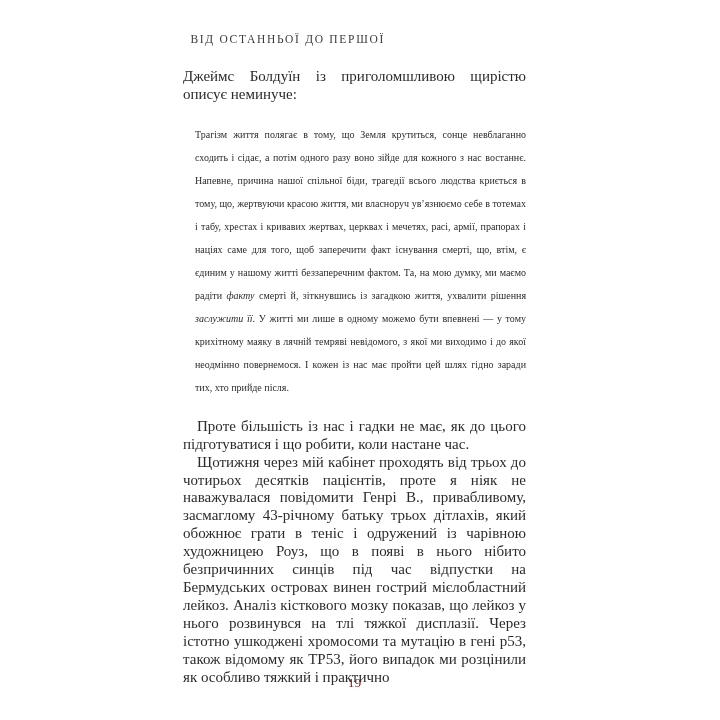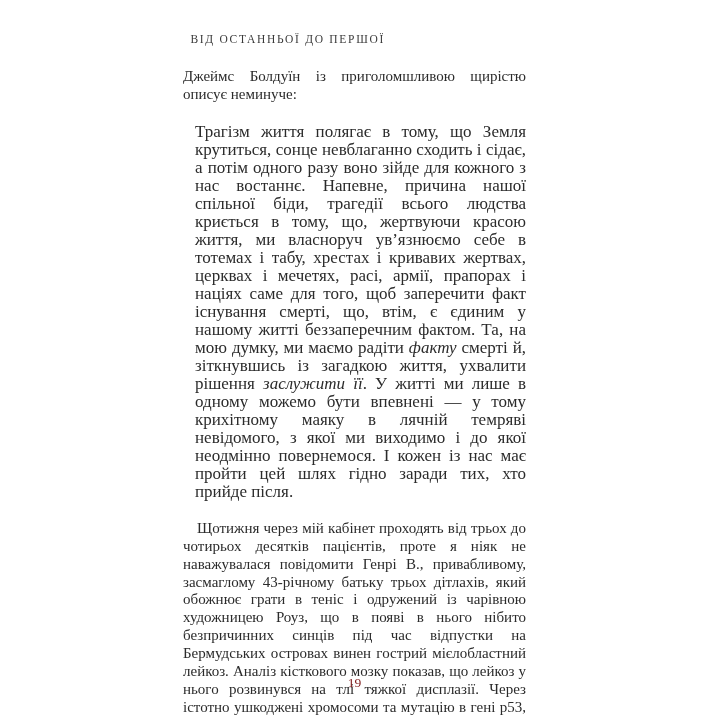--- a/index.html
+++ b/index.html
@@ -36,22 +36,22 @@
     hyphens: none;
   }
   .content p {
     margin: 0;
   }
   p.para-indent {
     text-indent: 14px;
   }
   .block-quote {
     margin: 19px 0 19px 12px;
-    font-size: 17px;
-    line-height: 18px;
+    font-size: 10px;
+    line-height: 23px;
     text-align: justify;
   }
   .block-quote em {
     font-style: italic;
   }
   .page-number {
     position: absolute;
     left: 183px;
     top: 675px;
     width: 343px;
@@ -67,20 +67,21 @@
 <div class="book-page">
 
   <div class="running-head">ВІД ОСТАННЬОЇ ДО ПЕРШОЇ</div>
 
   <div class="content">
 
     <p class="para-intro">Джеймс Болдуїн із приголомшливою щирістю описує неминуче:</p>
 
     <div class="block-quote"><span>Трагізм життя полягає в тому, що Земля крутиться, сонце невблаганно сходить і сідає, а потім одного разу воно зійде для кожного з нас востаннє. Напевне, причина нашої спільної біди, трагедії всього людства криється в тому, що, жертвуючи красою життя, ми власноруч ув’язнюємо себе в тотемах і табу, хрестах і кривавих жертвах, церквах і мечетях, расі, армії, прапорах і націях саме для того, щоб заперечити факт існування смерті, що, втім, є єдиним у нашому житті беззаперечним фактом. Та, на мою думку, ми маємо радіти </span><em>факту</em><span> смерті й, зіткнувшись із загадкою життя, ухвалити рішення </span><em>заслужити її</em><span>. У житті ми лише в одному можемо бути впевнені — у тому крихітному маяку в лячній темряві невідомого, з якої ми виходимо і до якої неодмінно повернемося. І кожен із нас має пройти цей шлях гідно заради тих, хто прийде після.</span></div>
 
+    <p class="para-indent">Проте більшість із нас і гадки не має, як до цього підготуватися і що робити, коли настане час.</p>
 
     <p class="para-indent">Щотижня через мій кабінет проходять від трьох до чотирьох десятків пацієнтів, проте я ніяк не наважувалася повідомити Генрі В., привабливому, засмаглому 43-річному батьку трьох дітлахів, який обожнює грати в теніс і одружений із чарівною художницею Роуз, що в появі в нього нібито безпричинних синців під час відпустки на Бермудських островах винен гострий мієлобластний лейкоз. Аналіз кісткового мозку показав, що лейкоз у нього розвинувся на тлі тяжкої дисплазії. Через істотно ушкоджені хромосоми та мутацію в гені p53, також відомому як TP53, його випадок ми розцінили як особливо тяжкий і практично</p>
 
   </div>
 
   <div class="page-number">19</div>
 
 </div>
 
 </body></html>

